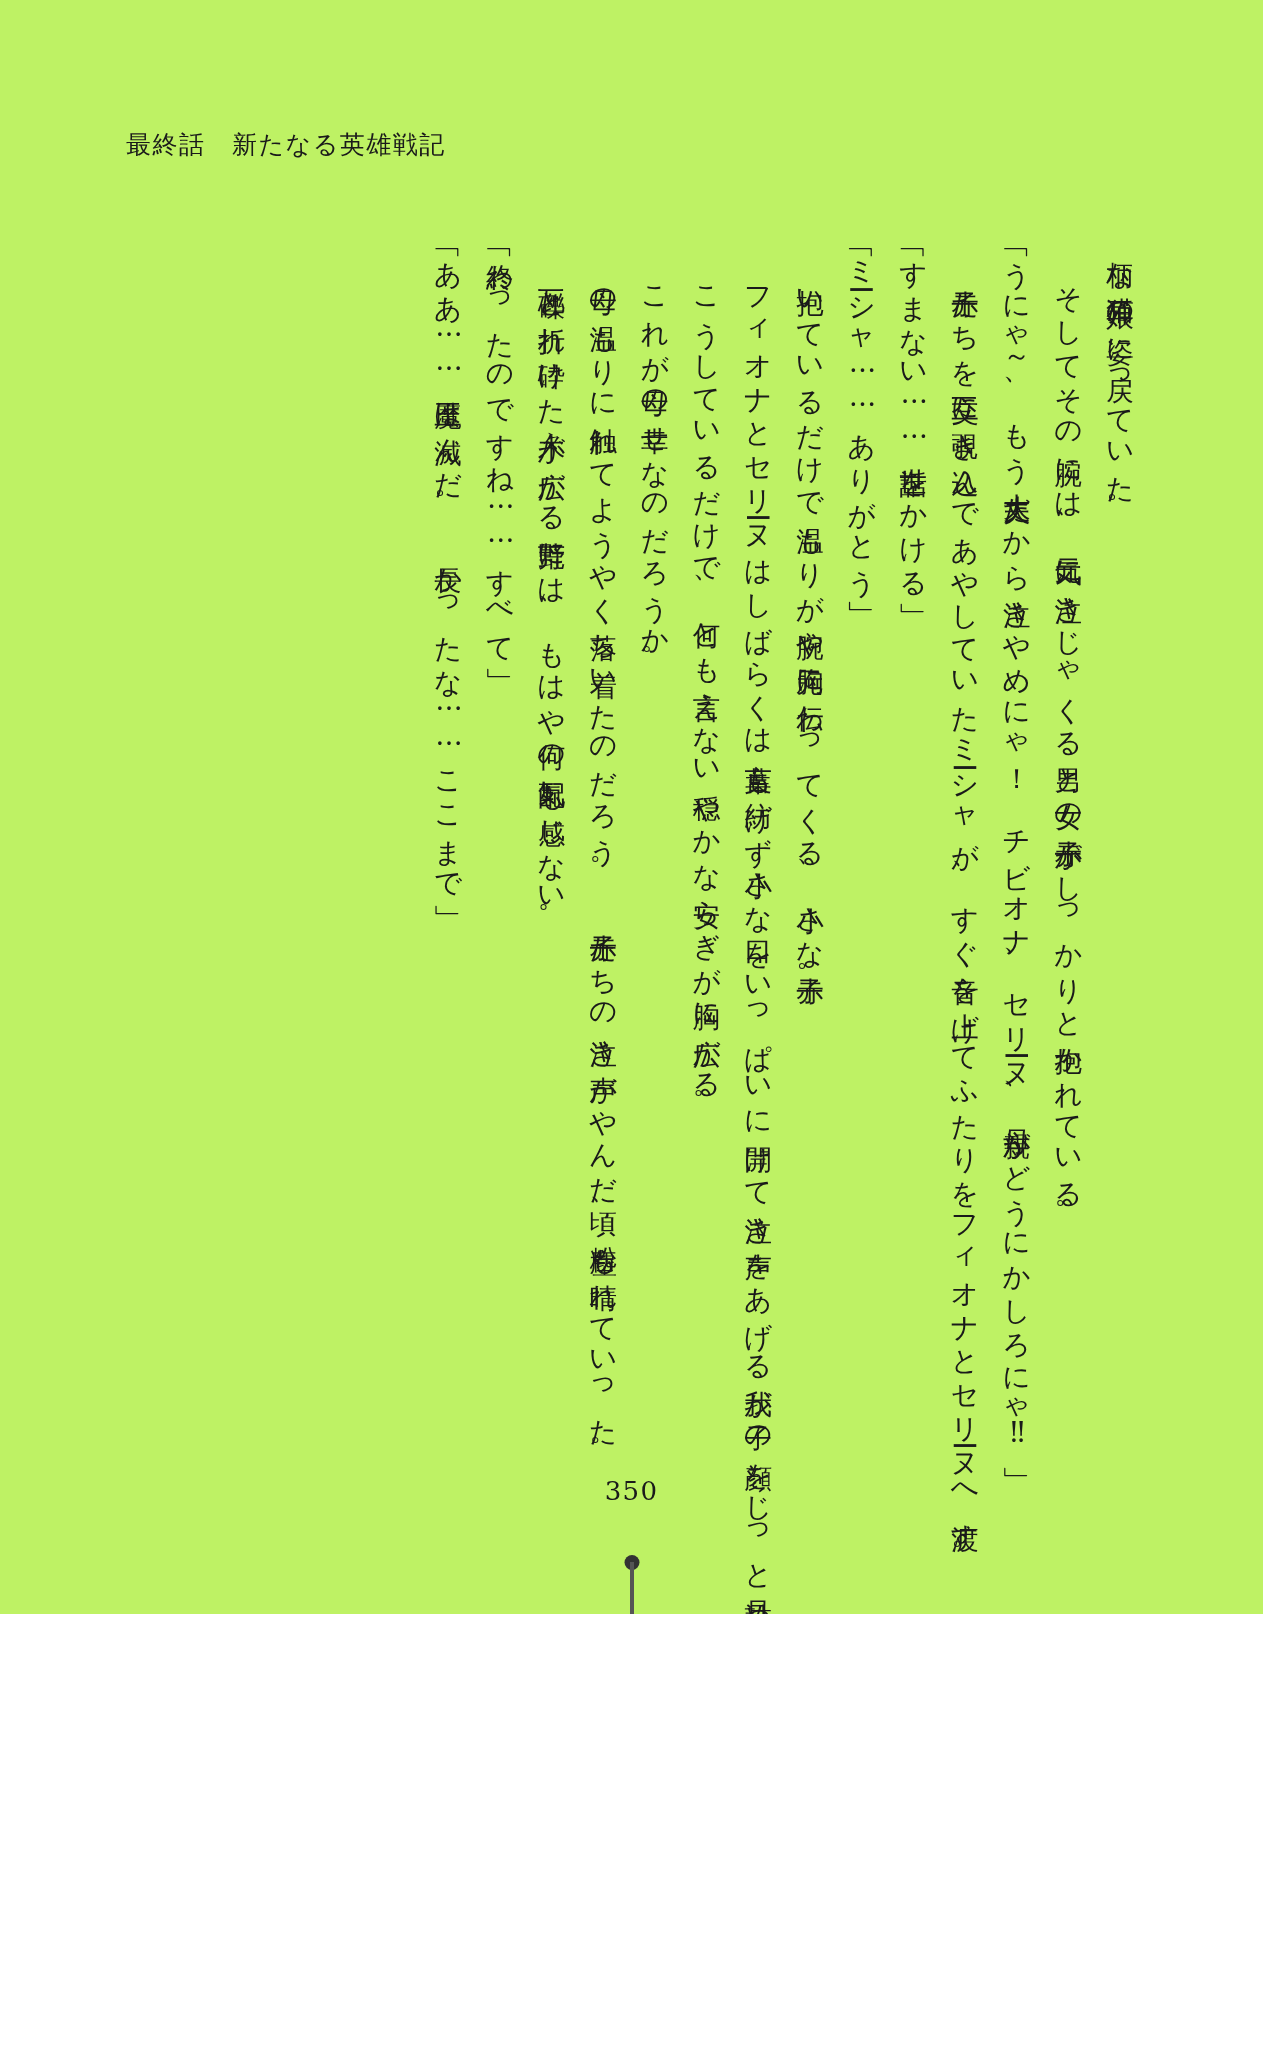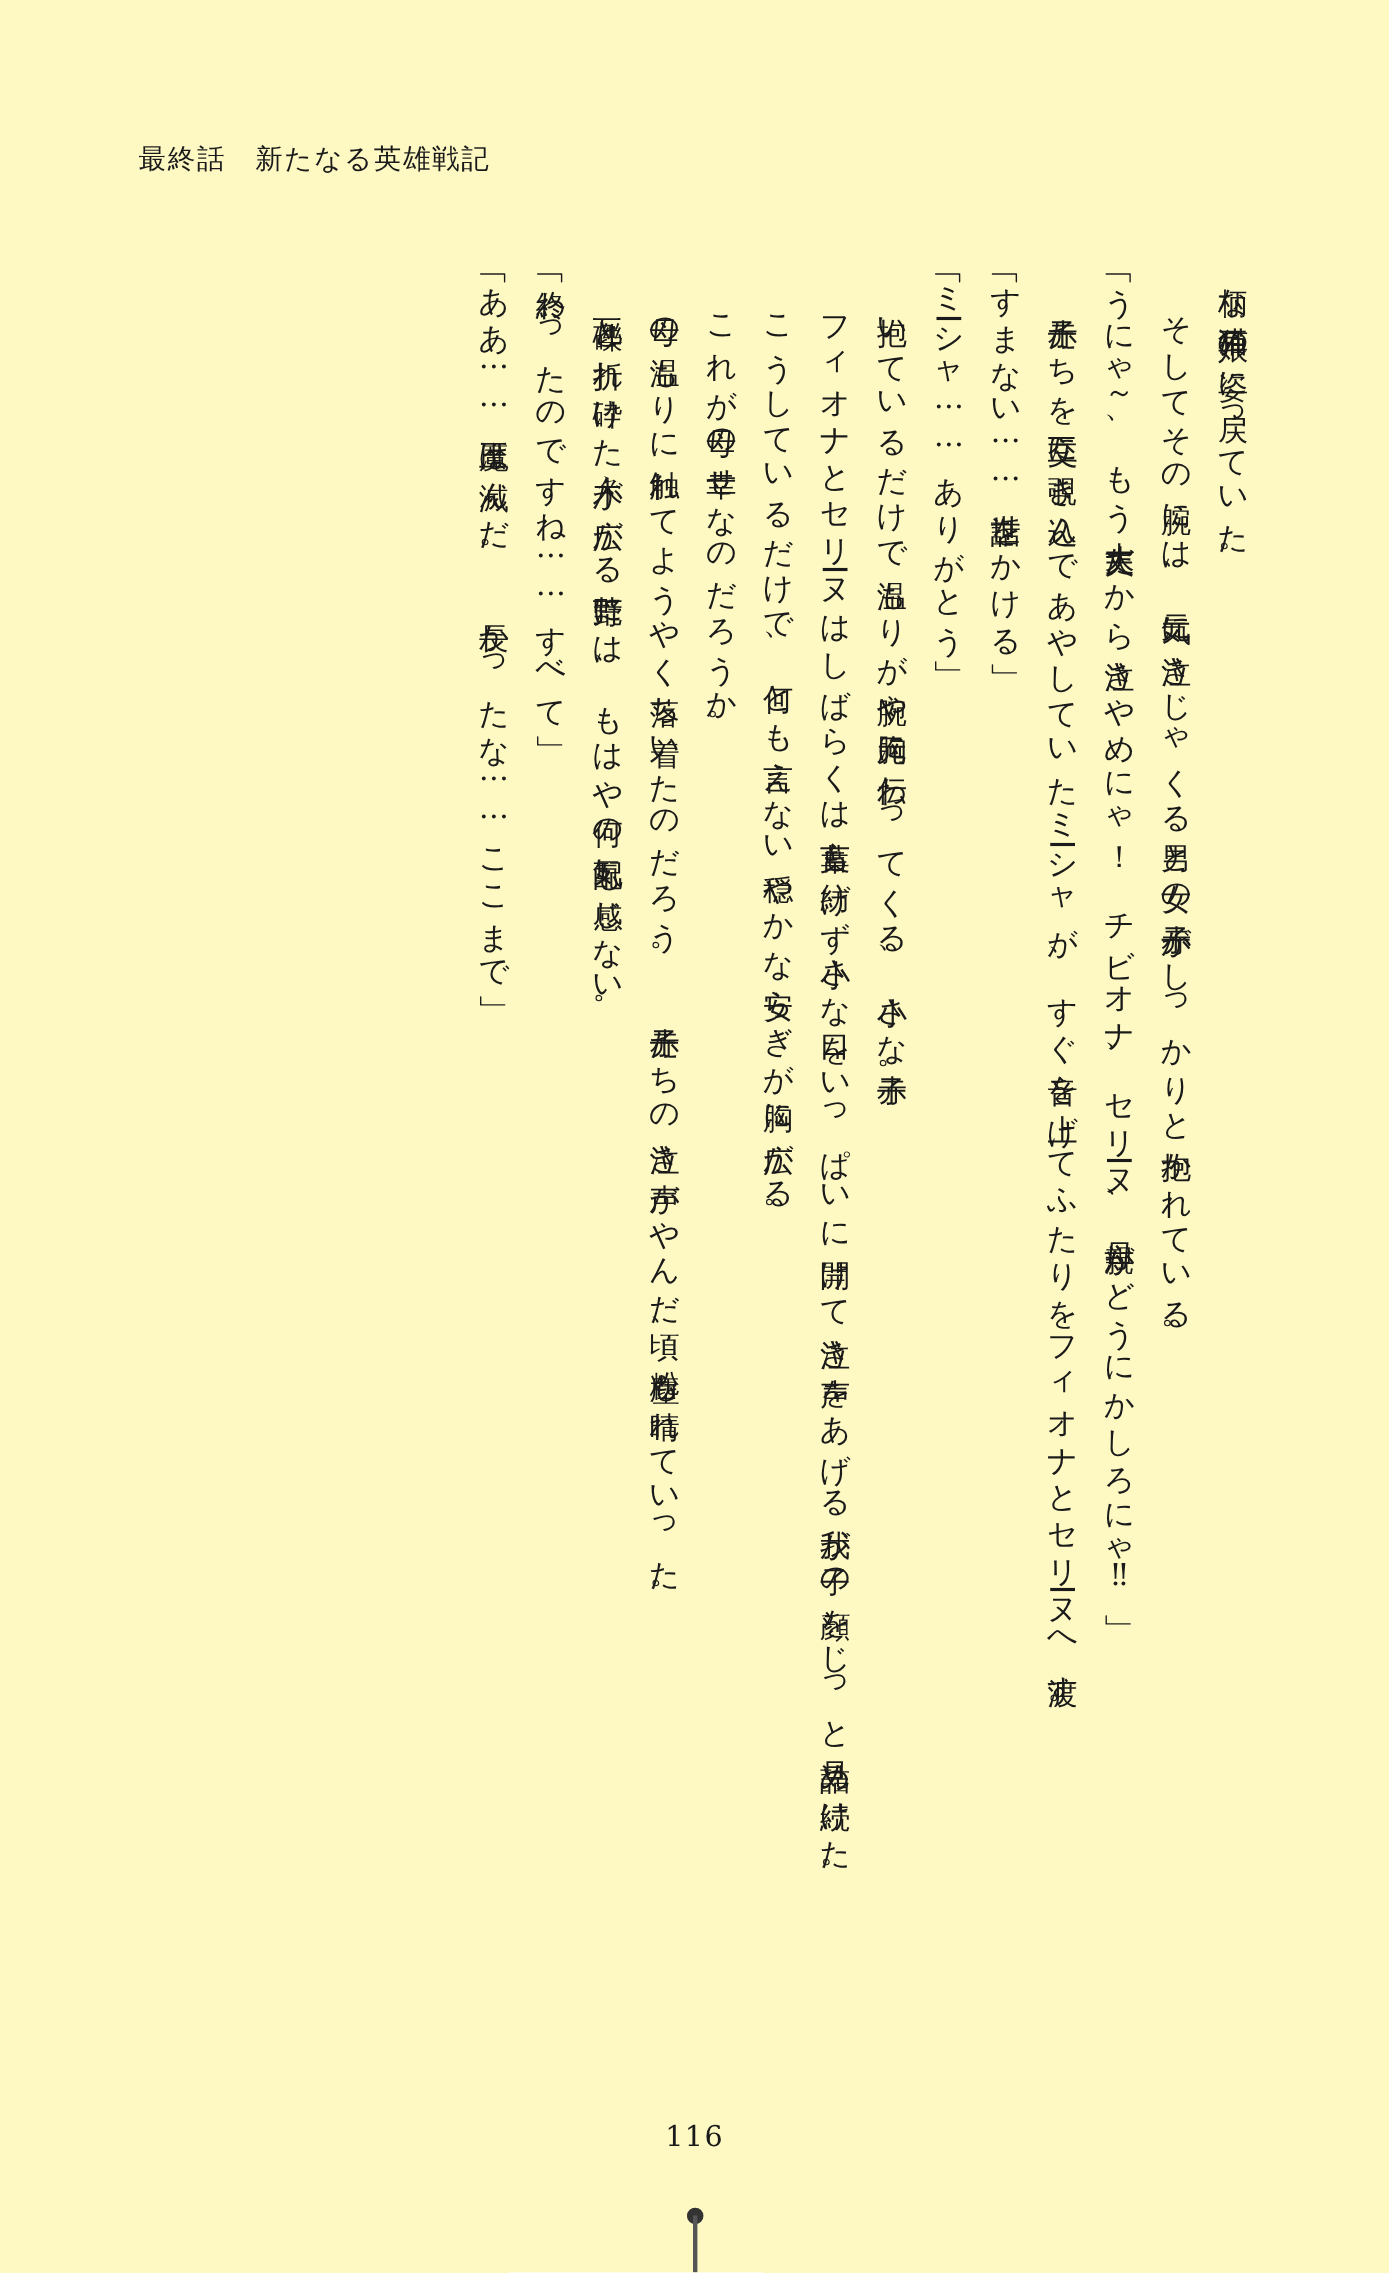--- a/index.html
+++ b/index.html
@@ -3,22 +3,22 @@
 <meta charset="utf-8">
 <style>
   html, body {
     margin: 0;
     padding: 0;
     background: #ffffff;
   }
   .page {
     position: relative;
     width: 1263px;
-    height: 2066px;
-    background: #fef9c3;
+    height: 1614px;
+    background: #bef264;
     font-family: "DejaVu Serif", "Liberation Serif", serif;
     color: #1a1a1a;
     overflow: hidden;
   }
 
   
   .running-head {
     position: absolute;
     top: 128px;
     left: 126px;
@@ -103,18 +103,18 @@
     <p class="indent">抱いているだけで温もりが腕や胸元に伝わってくる、小さな赤子。</p>
     <p class="indent">フィオナとセリーヌはしばらくは言葉も紡げず小さな口をいっぱいに開けて泣き声をあげる我が子の顔をじっと見詰め続けた。</p>
     <p class="indent">こうしているだけで、何とも言えない穏やかな安らぎが胸に広がる。</p>
     <p class="indent">これが母の幸せなのだろうか。</p>
     <p class="indent">母の温もりに触れてようやく落ち着いたのだろう。　赤子たちの泣き声がやんだ頃、粉塵も晴れていった。</p>
     <p class="indent">瓦礫と折れ砕けた木々が広がる荒野には、もはや何の気配も感じない。</p>
     <p>「終わったのですね……すべて」</p>
     <p>「ああ……魔王は滅んだ。　長かったな……ここまで」</p>
   </div>
 
-  <div class="page-number">116</div>
+  <div class="page-number">350</div>
 
   <div class="binding-dot"></div>
   <div class="binding-mark"></div>
 
 </div>
 
 </body></html>

